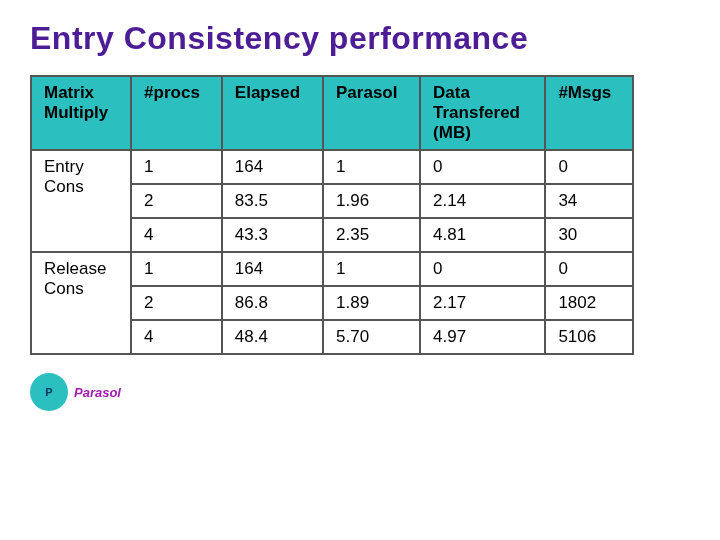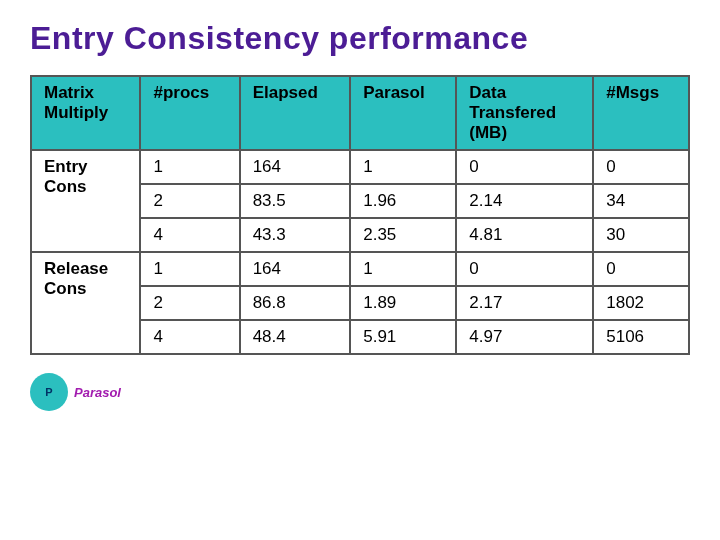--- a/index.html
+++ b/index.html
@@ -19,39 +19,39 @@
     h1 {
       font-size: 32px;
       font-weight: bold;
       color: #4c1d95;
       margin-bottom: 18px;
       letter-spacing: 0.5px;
     }
 
     table {
       border-collapse: collapse;
-      width: 660px;
+      width: 604px;
       font-size: 17px;
     }
 
     th, td {
       border: 2px solid #555;
       padding: 6px 12px;
       vertical-align: top;
       text-align: left;
     }
 
     thead tr th {
       background: #2bbfbf;
       color: #000;
       font-weight: bold;
     }
 
     .group-cell {
-      font-weight: bold;
+      font-weight: normal;
     }
 
     tbody tr td {
       background: #fff;
     }
 
     .logo-area {
       margin-top: 18px;
       display: flex;
       align-items: center;
@@ -128,21 +128,21 @@
       <tr>
         <td>2</td>
         <td>86.8</td>
         <td>1.89</td>
         <td>2.17</td>
         <td>1802</td>
       </tr>
       <tr>
         <td>4</td>
         <td>48.4</td>
-        <td>5.91</td>
+        <td>5.70</td>
         <td>4.97</td>
         <td>5106</td>
       </tr>
     </tbody>
 </table>
 
 <div class="logo-area">
   <div class="logo-circle">P</div>
   <span class="logo-text">Parasol</span>
 </div>

